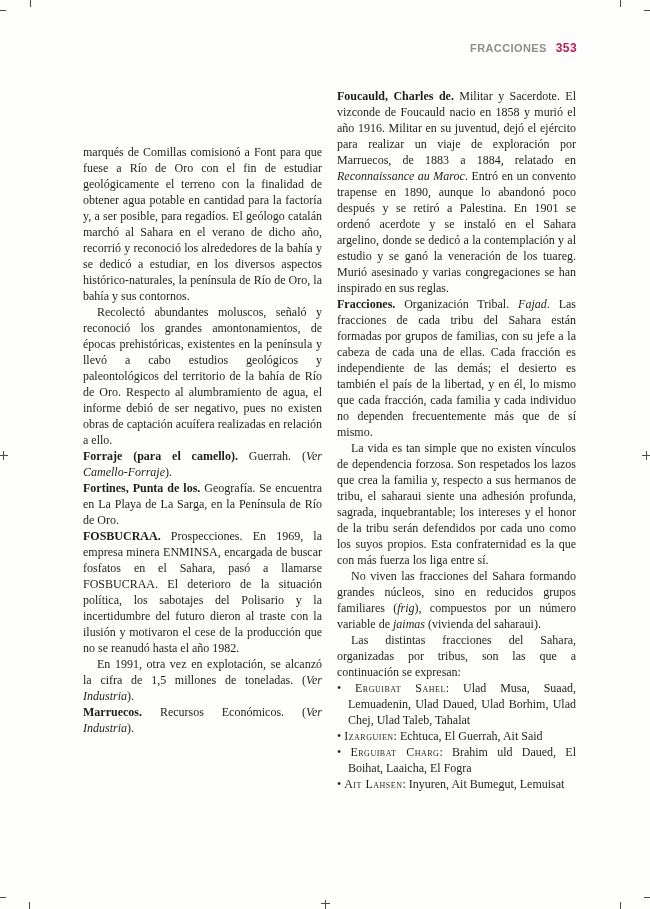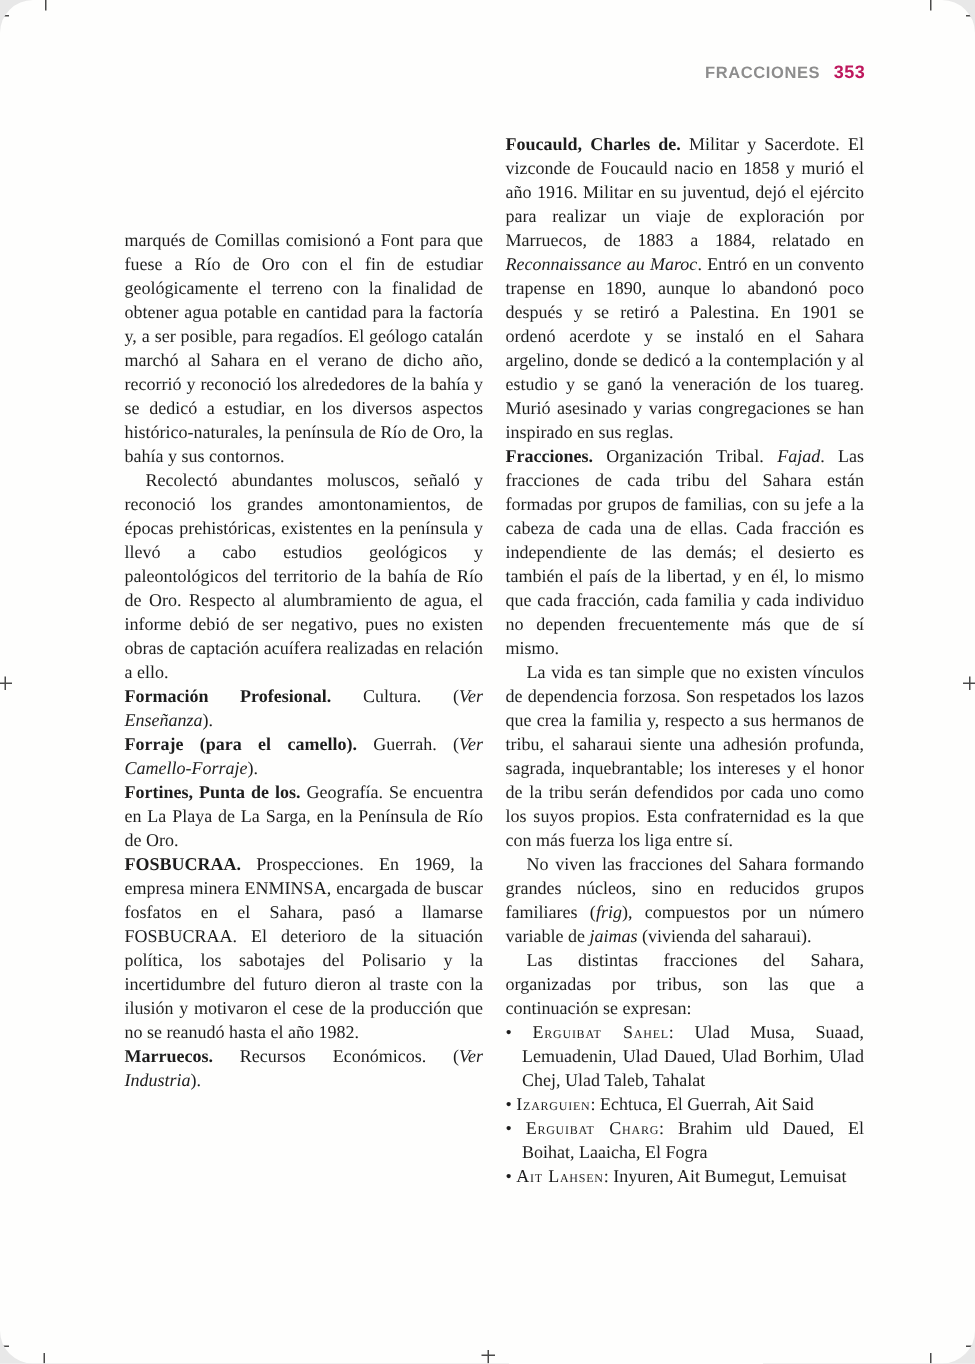--- a/index.html
+++ b/index.html
@@ -3,21 +3,20 @@
 <meta charset="utf-8">
 <style>
   html,body{margin:0;padding:0;background:#e8e8e8;}
   .page{
     position:relative;
     width:650px;height:909px;
     background:#fefefd;
     overflow:hidden;
     font-family:"Liberation Serif","DejaVu Serif",serif;
     color:#1d1d1d;
-    border-radius:22px;
   }
   
   .running-header{
     position:absolute;top:41px;right:73px;
     font-family:"Liberation Sans","DejaVu Sans",sans-serif;
     font-weight:bold;font-size:11px;letter-spacing:.4px;
     display:flex;align-items:baseline;gap:9px;
   }
   .running-header .hdr-title{color:#8d8d8d;}
   .running-header .hdr-num{color:#be185d;font-size:12px;}
@@ -50,24 +49,24 @@
 
   <div class="running-header">
     <span class="hdr-title">FRACCIONES</span>
     <span class="hdr-num">353</span>
   </div>
 
   <div class="columns">
     <div class="col">
         <p class="para"><span>marqués de Comillas comisionó a Font para que fuese a Río de Oro con el fin de estudiar geológicamente el terreno con la finalidad de obtener agua potable en cantidad para la factoría y, a ser posible, para regadíos. El geólogo catalán marchó al Sahara en el verano de dicho año, recorrió y reconoció los alrededores de la bahía y se dedicó a estudiar, en los diversos aspectos histórico-naturales, la península de Río de Oro, la bahía y sus contornos.</span></p>
         <p class="para indent"><span>Recolectó abundantes moluscos, señaló y reconoció los grandes amontonamientos, de épocas prehistóricas, existentes en la península y llevó a cabo estudios geológicos y paleontológicos del territorio de la bahía de Río de Oro. Respecto al alumbramiento de agua, el informe debió de ser negativo, pues no existen obras de captación acuífera realizadas en relación a ello.</span></p>
-        <p class="entry"><span class="b">Formación Profesional.</span><span> Cultura. (</span><span class="i">Ver Enseñanza</span><span>).</span></p>
         <p class="entry"><span class="b">Forraje (para el camello).</span><span> Guerrah. (</span><span class="i">Ver Camello-Forraje</span><span>).</span></p>
         <p class="entry"><span class="b">Fortines, Punta de los.</span><span> Geografía. Se encuentra en La Playa de La Sarga, en la Península de Río de Oro.</span></p>
         <p class="entry"><span class="b">FOSBUCRAA.</span><span> Prospecciones. En 1969, la empresa minera ENMINSA, encargada de buscar fosfatos en el Sahara, pasó a llamarse FOSBUCRAA. El deterioro de la situación política, los sabotajes del Polisario y la incertidumbre del futuro dieron al traste con la ilusión y motivaron el cese de la producción que no se reanudó hasta el año 1982.</span></p>
+        <p class="para indent"><span>En 1991, otra vez en explotación, se alcanzó la cifra de 1,5 millones de toneladas. (</span><span class="i">Ver Industria</span><span>).</span></p>
         <p class="entry"><span class="b">Marruecos.</span><span> Recursos Económicos. (</span><span class="i">Ver Industria</span><span>).</span></p>
       </div>
     <div class="col">
         <p class="entry"><span class="b">Foucauld, Charles de.</span><span> Militar y Sacerdote. El vizconde de Foucauld nacio en 1858 y murió el año 1916. Militar en su juventud, dejó el ejército para realizar un viaje de exploración por Marruecos, de 1883 a 1884, relatado en </span><span class="i">Reconnaissance au Maroc</span><span>. Entró en un convento trapense en 1890, aunque lo abandonó poco después y se retiró a Palestina. En 1901 se ordenó acerdote y se instaló en el Sahara argelino, donde se dedicó a la contemplación y al estudio y se ganó la veneración de los tuareg. Murió asesinado y varias congregaciones se han inspirado en sus reglas.</span></p>
         <p class="entry"><span class="b">Fracciones.</span><span> Organización Tribal. </span><span class="i">Fajad</span><span>. Las fracciones de cada tribu del Sahara están formadas por grupos de familias, con su jefe a la cabeza de cada una de ellas. Cada fracción es independiente de las demás; el desierto es también el país de la libertad, y en él, lo mismo que cada fracción, cada familia y cada individuo no dependen frecuentemente más que de sí mismo.</span></p>
         <p class="para indent"><span>La vida es tan simple que no existen vínculos de dependencia forzosa. Son respetados los lazos que crea la familia y, respecto a sus hermanos de tribu, el saharaui siente una adhesión profunda, sagrada, inquebrantable; los intereses y el honor de la tribu serán defendidos por cada uno como los suyos propios. Esta confraternidad es la que con más fuerza los liga entre sí.</span></p>
         <p class="para indent"><span>No viven las fracciones del Sahara formando grandes núcleos, sino en reducidos grupos familiares (</span><span class="i">frig</span><span>), compuestos por un número variable de </span><span class="i">jaimas</span><span> (vivienda del saharaui).</span></p>
         <p class="para indent"><span>Las distintas fracciones del Sahara, organizadas por tribus, son las que a continuación se expresan:</span></p>
         <p class="bullet"><span>• </span><span class="sc">Erguibat Sahel</span><span>: Ulad Musa, Suaad, Lemuadenin, Ulad Daued, Ulad Borhim, Ulad Chej, Ulad Taleb, Tahalat</span></p>
         <p class="bullet"><span>• </span><span class="sc">Izarguien</span><span>: Echtuca, El Guerrah, Ait Said</span></p>

